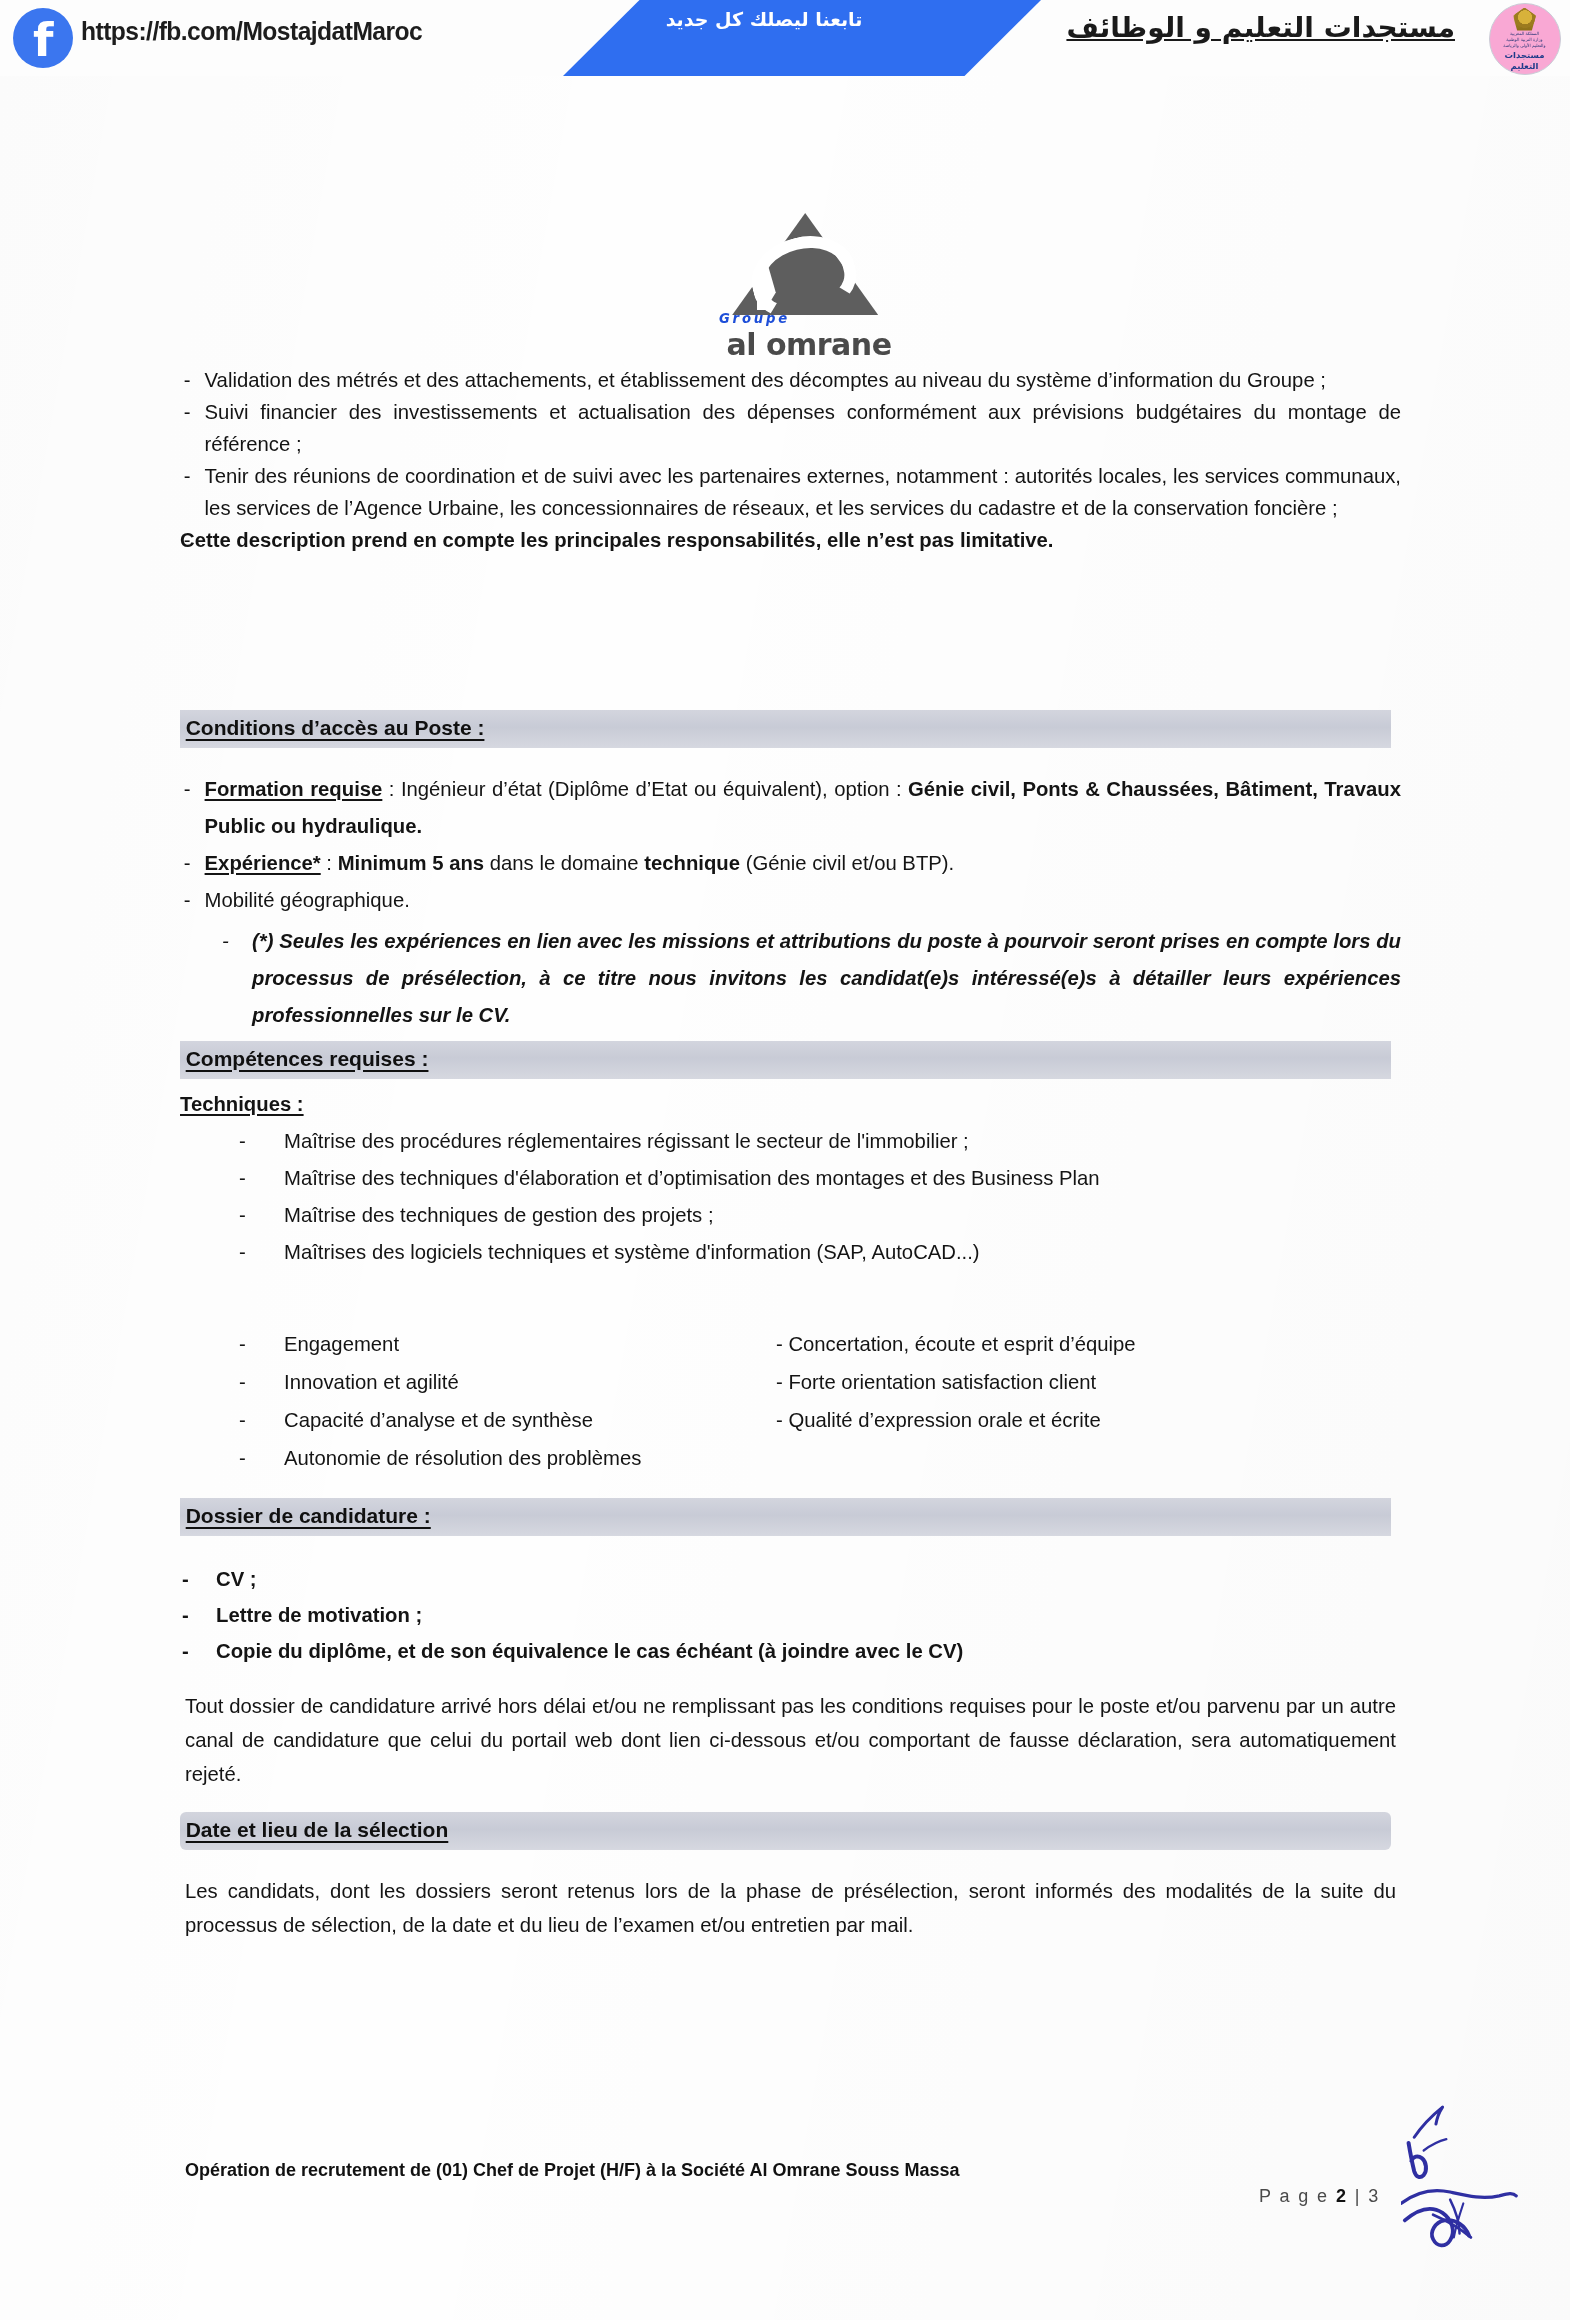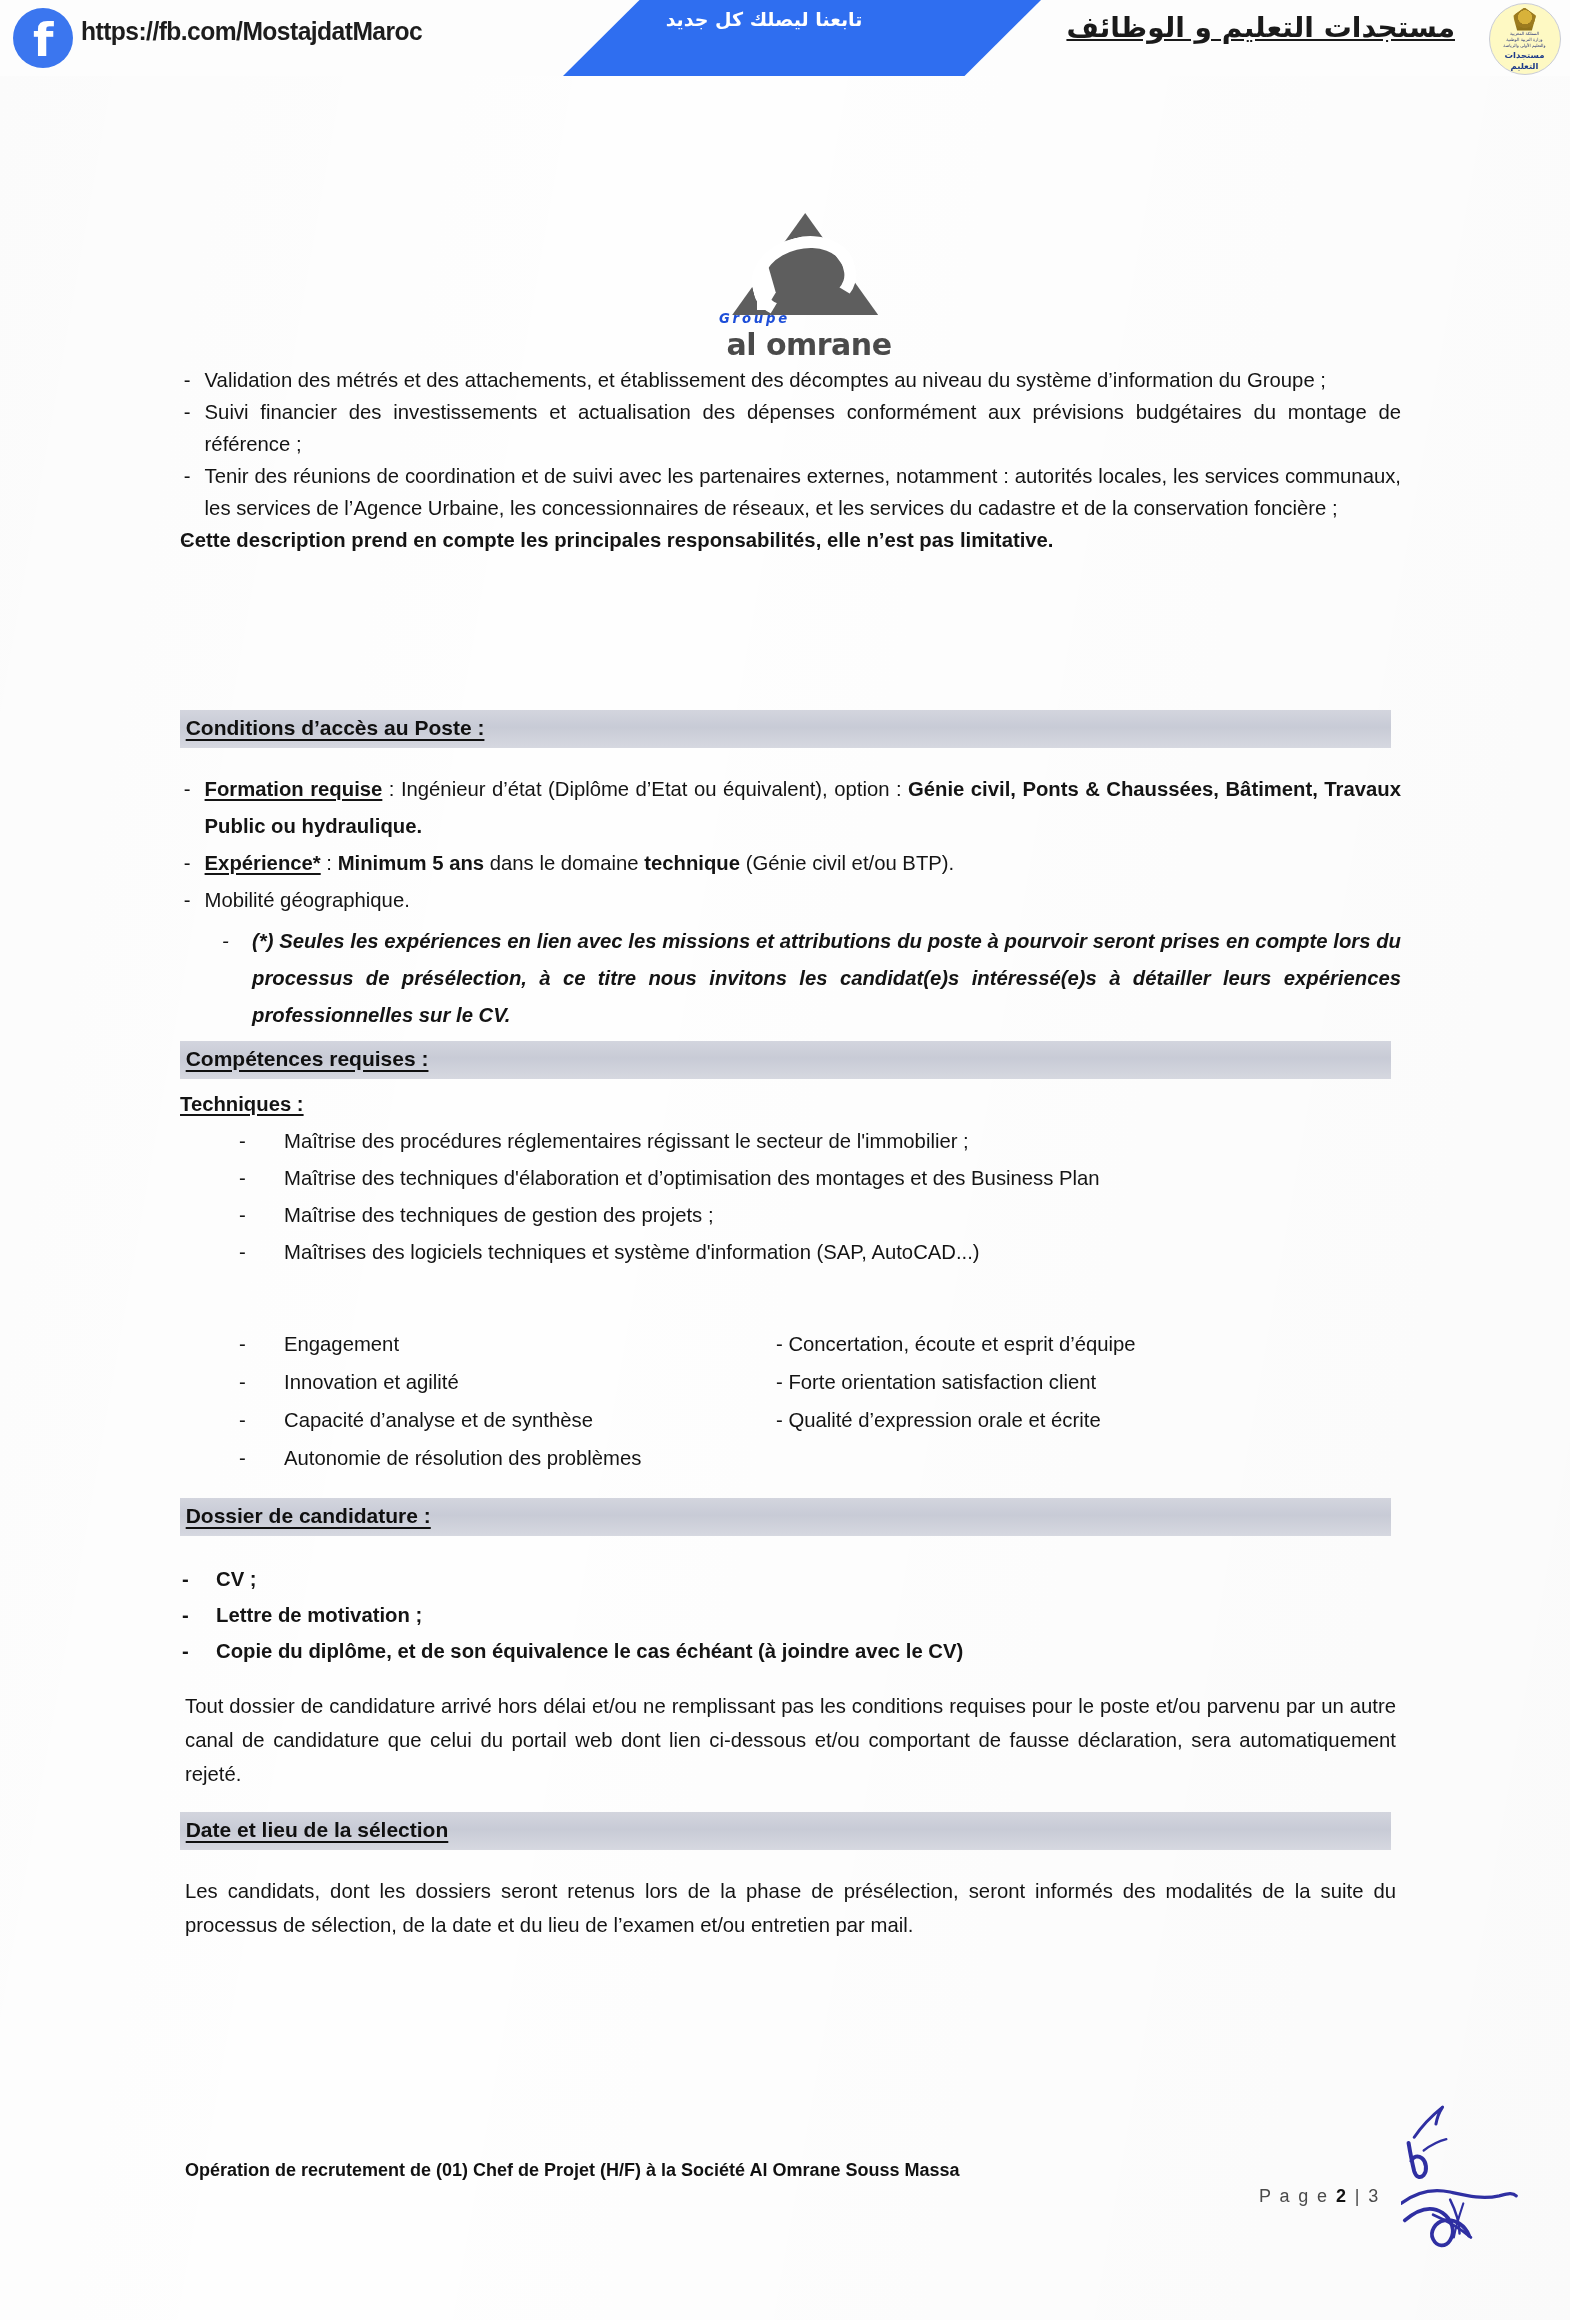--- a/index.html
+++ b/index.html
@@ -84,21 +84,21 @@
     font-weight: bold;
     color: #ffffff;
     direction: rtl;
     white-space: nowrap;
   }
   .seal {
     position: absolute;
     right: 9.5px; top: 2.8px;
     width: 70px; height: 70px;
     border-radius: 50%;
-    background: #fef9c3;
+    background: #f9a8d4;
     border: 0.9px solid #c9ccd6;
     overflow: hidden;
   }
   .seal .crest {
     position: absolute;
     left: 50%; top: 3.8px;
     transform: translateX(-50%);
     width: 23px; height: 23px;
     background: radial-gradient(circle at 50% 40%, #d8b23a 0 38%, #9c7b1f 40% 58%, transparent 60%),
                 linear-gradient(#b99a2e, #8c6f18);
@@ -458,21 +458,21 @@
       <span class="txt">Lettre de motivation ;</span>
     </div>
     <div class="li" style="padding-left:36px;">
       <span class="dash" style="left:1.9px;">-</span>
       <span class="txt">Copie du diplôme, et de son équivalence le cas échéant (à joindre avec le CV)</span>
     </div>
   </div>
 
   <div class="para" style="top:1689px; left:185px; width:1211px;">Tout dossier de candidature arrivé hors délai et/ou ne remplissant pas les conditions requises pour le poste et/ou parvenu par un autre canal de candidature que celui du portail web dont lien ci-dessous et/ou comportant de fausse déclaration, sera automatiquement rejeté.</div>
 
-  <div class="bar" style="top:1812px;">
+  <div class="bar" style="top:1812px;border-radius:6px;">
     <span class="bar-label">Date et lieu de la sélection</span>
   </div>
 
   <div class="para" style="top:1874px; left:185px; width:1211px;">Les candidats, dont les dossiers seront retenus lors de la phase de présélection, seront informés des modalités de la suite du processus de sélection, de la date et du lieu de l’examen et/ou entretien par mail.</div>
 
   <div class="footer-line">Opération de recrutement de (01) Chef de Projet (H/F) à la Société Al Omrane Souss Massa</div>
   <div class="page-num">
     <span>P a g e </span><b>2</b><span> | </span><span>3</span>
   </div>
 

